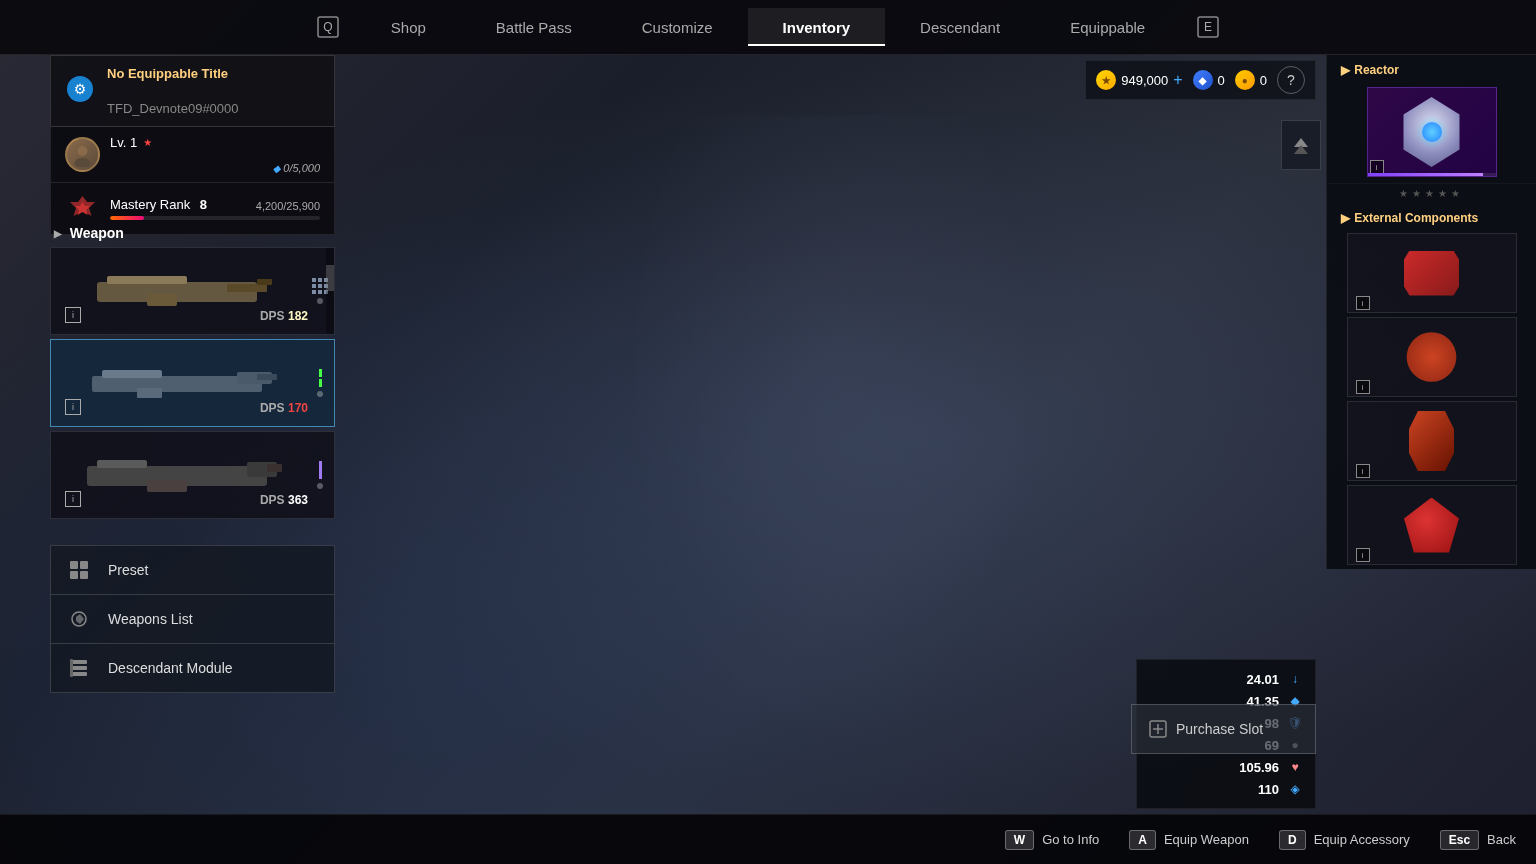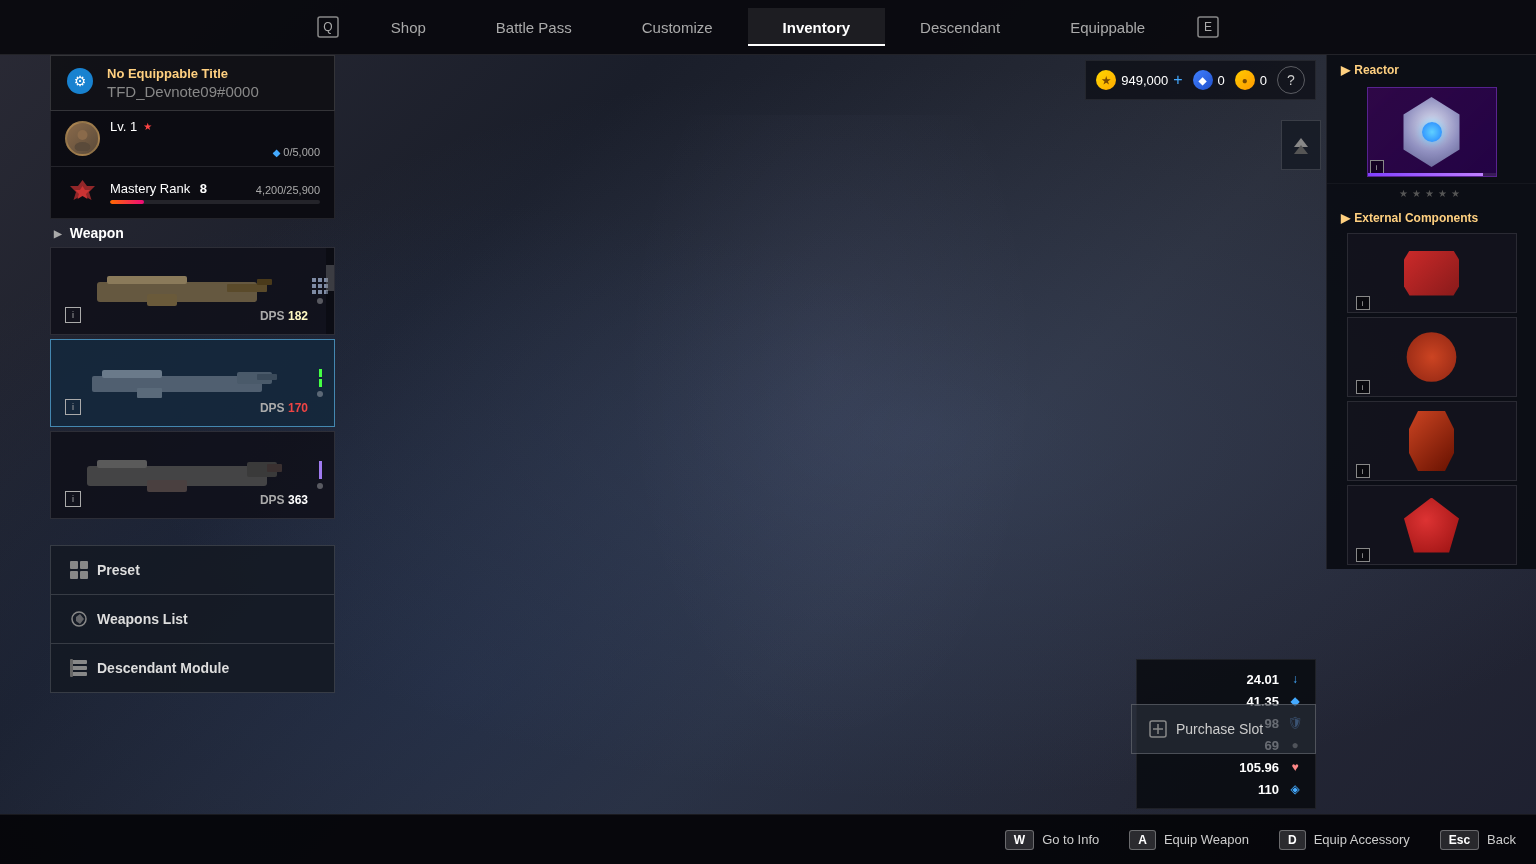--- a/index.html
+++ b/index.html
@@ -102,22 +102,22 @@
       gap: 12px;
     }
     .player-info { flex: 1; }
     .player-title {
       color: #ffd080;
       font-size: 13px;
       font-weight: bold;
     }
     .player-id {
       color: #888;
-      font-size: 15px;
-      margin-top: 2px;
+      font-size: 13px;
+      margin-top: 20px;
     }
     .player-steam {
       font-size: 16px;
       color: #aaa;
     }
 
     .level-bar {
       background: rgba(10,10,15,0.9);
       border: 1px solid rgba(255,255,255,0.1);
       border-top: none;
@@ -144,20 +144,21 @@
       display: flex;
       align-items: center;
       gap: 6px;
     }
     .level-star { color: #ff4444; font-size: 10px; }
     .level-progress {
       color: #aaa;
       font-size: 11px;
       margin-top: 12px;
       text-align: right;
+      font-style: italic;
     }
     .bullet-icon { color: #4af; font-size: 10px; }
 
     .mastery-bar {
       background: rgba(10,10,15,0.9);
       border: 1px solid rgba(255,255,255,0.1);
       border-top: none;
       padding: 8px 14px;
       display: flex;
       align-items: center;
@@ -298,26 +299,25 @@
       width: 285px;
       z-index: 50;
     }
     .action-btn {
       background: rgba(20,25,35,0.9);
       border: 1px solid rgba(255,255,255,0.15);
       border-top: none;
       padding: 12px 16px;
       display: flex;
       align-items: center;
-      gap: 6px;
+      gap: 17px;
       cursor: pointer;
       color: #ddd;
       font-size: 14px;
       width: 100%;
-      font-weight: bold;
     }
     .action-btn:first-child { border-top: 1px solid rgba(255,255,255,0.15); }
     .btn-icon {
       width: 24px;
       height: 24px;
       display: flex;
       align-items: center;
       justify-content: center;
       font-size: 16px;
       color: #aaa;

